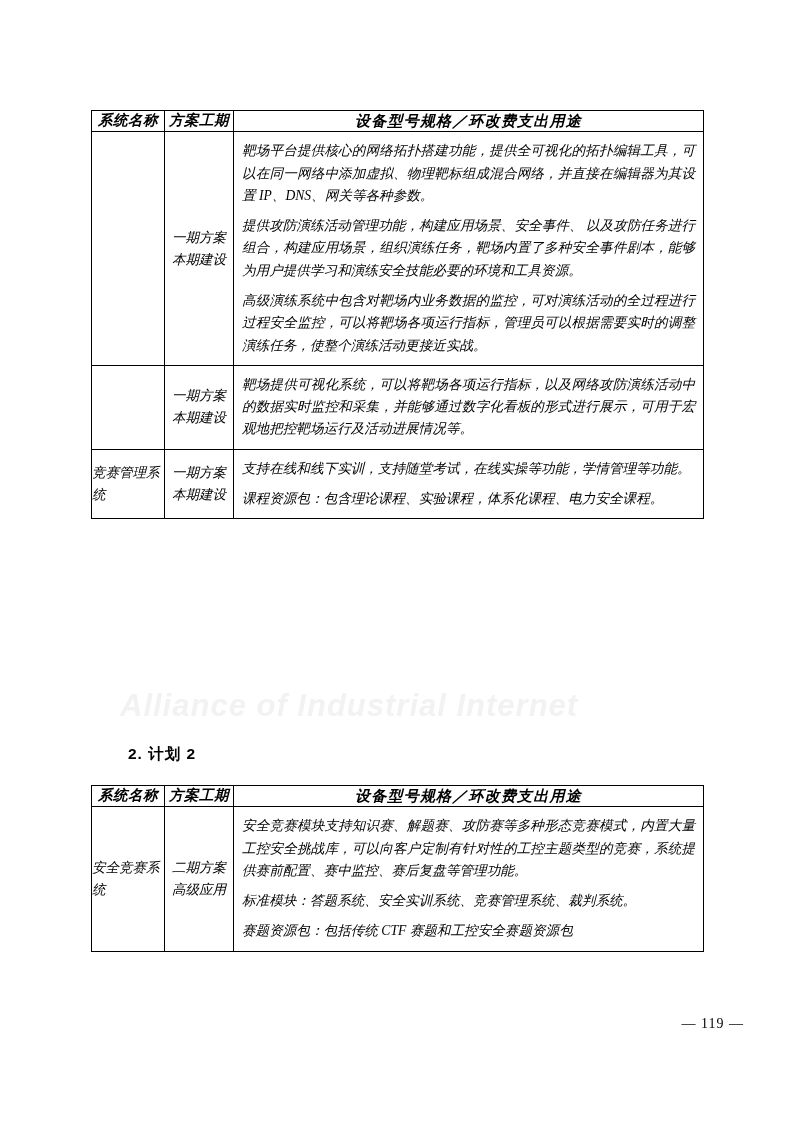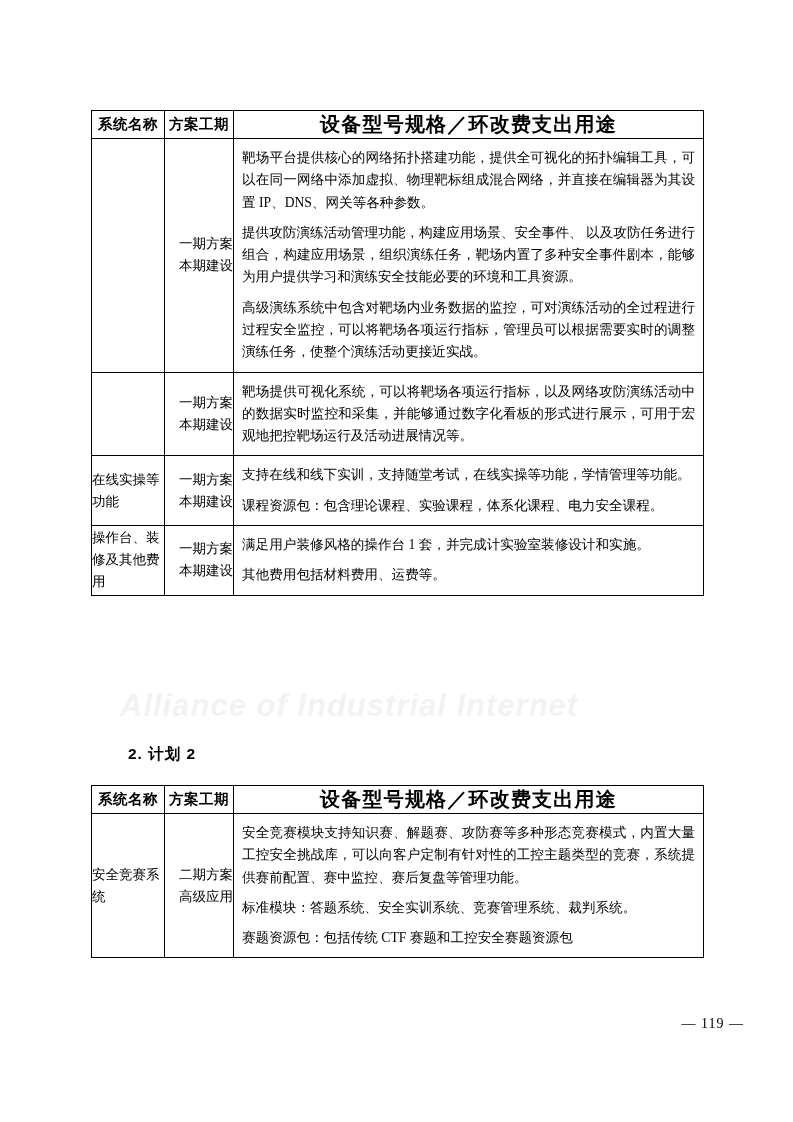--- a/index.html
+++ b/index.html
@@ -45,48 +45,49 @@
     position: absolute;
     border-collapse: collapse;
     table-layout: fixed;
     background: transparent;
   }
   .doc-table td, .doc-table th {
     border: 1px solid #000000;
     vertical-align: middle;
     padding: 0;
     background: transparent;
+    font-style: italic;
   }
 
   
   col.c1 { width: 73px; }
   col.c2 { width: 69px; }
   col.c3 { width: 470px; }
 
   .hdr {
     text-align: center;
     font-weight: 700;
     font-size: 14.5px;
     line-height: 1.35;
     padding: 4px 2px 5px 2px;
     letter-spacing: 0.5px;
   }
   .hdr.wide {
-    font-size: 20px;
+    font-size: 15px;
     letter-spacing: 1.2px;
   }
 
   .c-name {
     text-align: left;
     font-size: 13.5px;
     line-height: 1.62;
     padding: 4px 7px 4px 9px;
   }
   .c-phase {
-    text-align: right;
+    text-align: center;
     font-size: 13.5px;
     line-height: 1.62;
     padding: 4px 4px 4px 6px;
     white-space: pre-line;
   }
   .c-desc {
     text-align: justify;
     text-justify: inter-ideograph;
     font-size: 13.6px;
     line-height: 1.64;
@@ -158,38 +159,29 @@
       <tr>
         <td class="c-name vmid"></td>
         <td class="c-phase vmid">一期方案
 本期建设</td>
         <td class="c-desc vmid">
           <p>靶场提供可视化系统，可以将靶场各项运行指标，以及网络攻防演练活动中的数据实时监控和采集，并能够通过数字化看板的形式进行展示，可用于宏观地把控靶场运行及活动进展情况等。</p>
         </td>
       </tr>
 
       <tr>
-        <td class="c-name vmid">在线实操等功能</td>
+        <td class="c-name vmid">竞赛管理系统</td>
         <td class="c-phase vmid">一期方案
 本期建设</td>
         <td class="c-desc vmid">
           <p>支持在线和线下实训，支持随堂考试，在线实操等功能，学情管理等功能。</p>
           <p>课程资源包：包含理论课程、实验课程，体系化课程、电力安全课程。</p>
         </td>
       </tr>
 
-      <tr>
-        <td class="c-name vmid">操作台、装修及其他费用</td>
-        <td class="c-phase vmid">一期方案
-本期建设</td>
-        <td class="c-desc vmid">
-          <p>满足用户装修风格的操作台 1 套，并完成计实验室装修设计和实施。</p>
-          <p>其他费用包括材料费用、运费等。</p>
-        </td>
-      </tr>
     </tbody>
   </table>
 
   <div class="section-heading">2. 计划 2</div>
 
   <table class="doc-table" id="table-2">
     <colgroup>
         <col class="c1">
         <col class="c2">
         <col class="c3">

